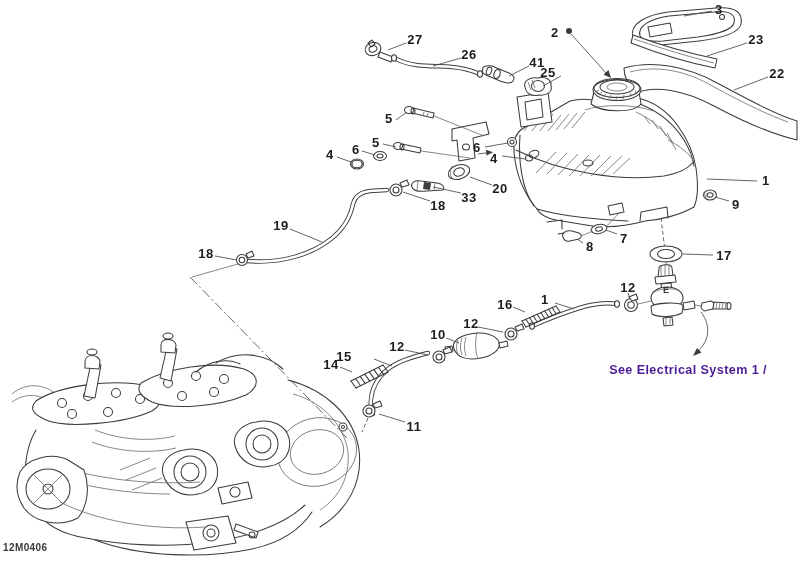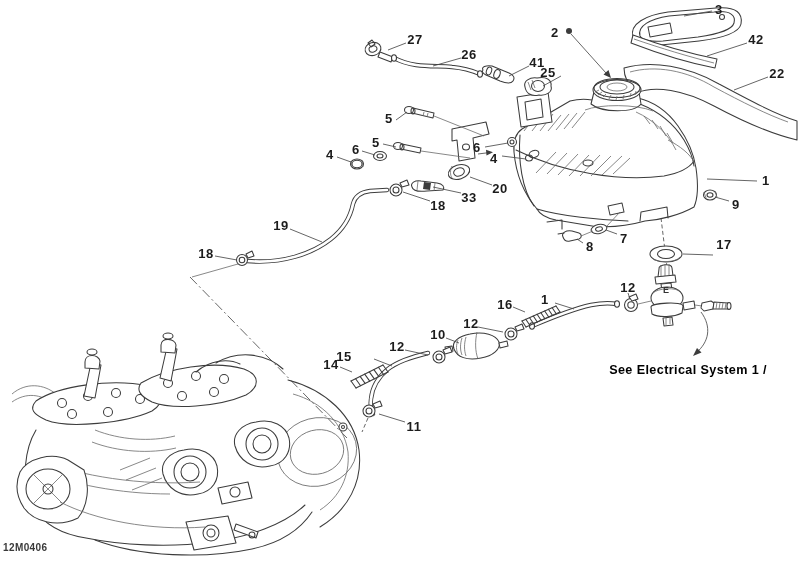--- a/index.html
+++ b/index.html
@@ -4,21 +4,21 @@
 <style>
   html,body{margin:0;padding:0;background:#fff;}
   .stage{position:relative;width:800px;height:574px;background:#fff;overflow:hidden;
          font-family:"Liberation Sans",sans-serif;}
   .stage svg{position:absolute;left:0;top:0;}
   .callout{position:absolute;transform:translate(-50%,-50%);
            font:700 13px "Liberation Sans",sans-serif;color:#1c1c1c;letter-spacing:.6px;
            white-space:nowrap;}
   .note{position:absolute;left:688px;top:370px;transform:translate(-50%,-50%);
         text-align:center;font:700 12.6px/12.5px "Liberation Sans",sans-serif;
-        letter-spacing:.4px;color:#000000;white-space:nowrap;}
+        letter-spacing:.4px;color:#4c1d95;white-space:nowrap;}
   .code{position:absolute;left:3px;top:542px;
         font:700 10px "Liberation Sans",sans-serif;color:#3a3a3a;letter-spacing:.4px;text-align:center;}
   .pump-mark{position:absolute;left:666px;top:290px;transform:translate(-50%,-50%);
         font:700 9px "Liberation Sans",sans-serif;color:#333;}
   
   .ln{stroke:#3c3c3c;fill:none;stroke-width:1.05;stroke-linecap:round;stroke-linejoin:round;}
   .lnf{stroke:#3c3c3c;fill:#fff;stroke-width:1.05;stroke-linejoin:round;}
   .lt{stroke:#6a6a6a;fill:none;stroke-width:.8;}
   .ldr{stroke:#4a4a4a;fill:none;stroke-width:.85;}
   .dark{fill:#3c3c3c;stroke:none;}
@@ -360,28 +360,28 @@
   <span class="callout" style="left:736px;top:204px">9</span>
   <span class="callout" style="left:438px;top:334px">10</span>
   <span class="callout" style="left:414px;top:426px">11</span>
   <span class="callout" style="left:628px;top:287px">12</span>
   <span class="callout" style="left:471px;top:323px">12</span>
   <span class="callout" style="left:397px;top:346px">12</span>
   <span class="callout" style="left:545px;top:299px">1</span>
   <span class="callout" style="left:331px;top:364px">14</span>
   <span class="callout" style="left:344px;top:356px">15</span>
   <span class="callout" style="left:505px;top:304px">16</span>
-  <span class="callout" style="left:724px;top:244px">17</span>
+  <span class="callout" style="left:724px;top:255px">17</span>
   <span class="callout" style="left:438px;top:205px">18</span>
   <span class="callout" style="left:206px;top:253px">18</span>
   <span class="callout" style="left:281px;top:225px">19</span>
   <span class="callout" style="left:500px;top:188px">20</span>
   <span class="callout" style="left:469px;top:197px">33</span>
   <span class="callout" style="left:777px;top:73px">22</span>
-  <span class="callout" style="left:756px;top:39px">42</span>
+  <span class="callout" style="left:756px;top:39px">23</span>
   <span class="callout" style="left:537px;top:62px">41</span>
   <span class="callout" style="left:548px;top:72px">25</span>
   <span class="callout" style="left:469px;top:54px">26</span>
   <span class="callout" style="left:415px;top:39px">27</span>
 
   <span class="pump-mark">E</span>
 
   <div class="note">
     <div>See Electrical System 1 /</div>
   </div>

